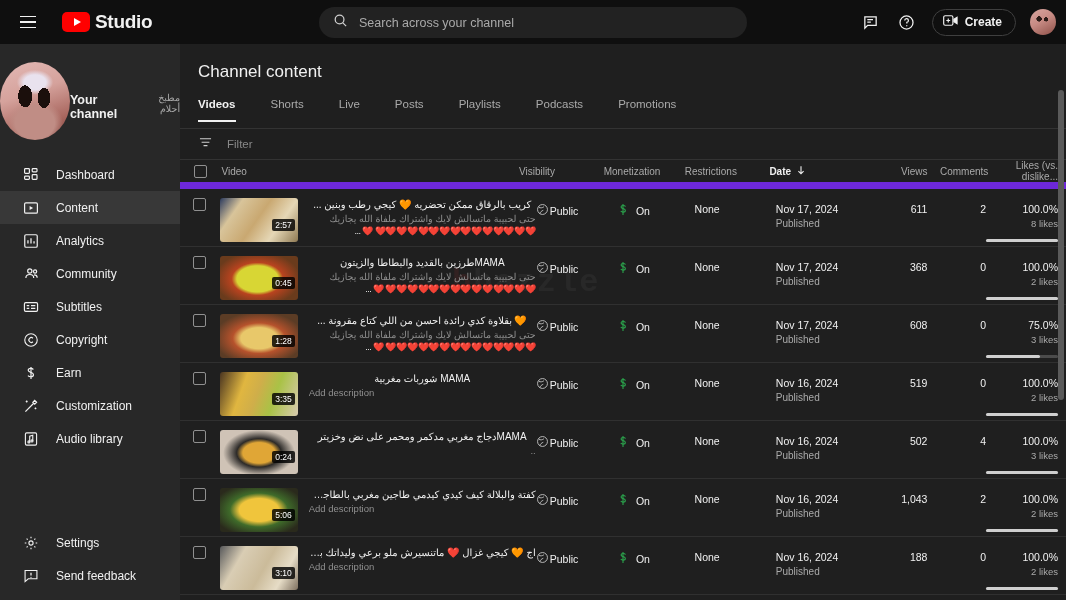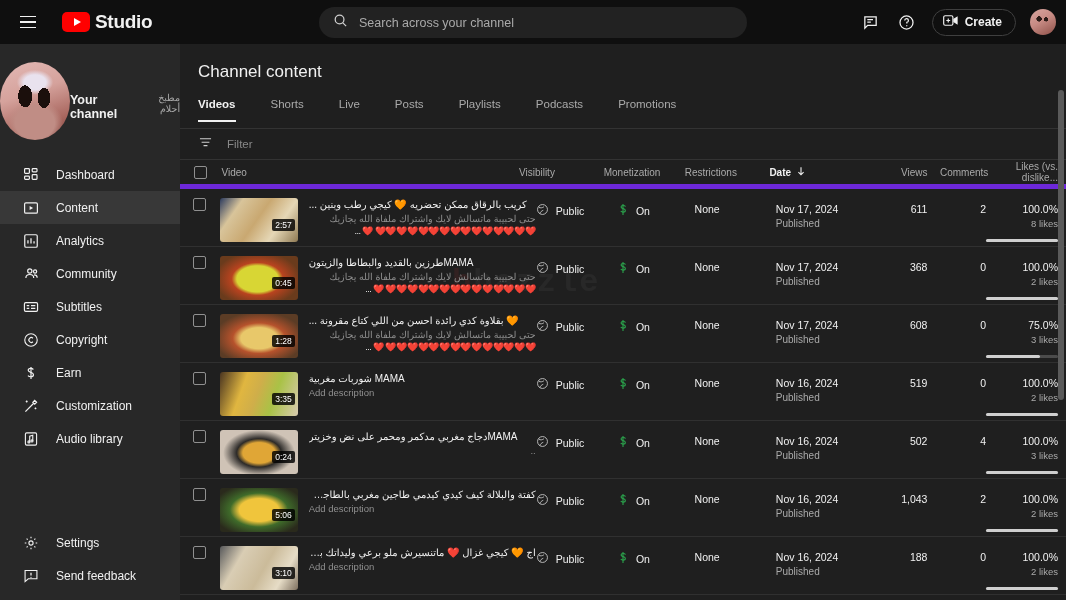--- a/index.html
+++ b/index.html
@@ -135,21 +135,21 @@
   }
   #filter-input {
     background: transparent; border: none; outline: none; color: #f1f1f1;
     font-size: 11.5px; font-family: "Liberation Sans", sans-serif; width: 300px;
   }
   #filter-input::placeholder { color: #888888; }
 
   
   #thead {
     height: 29px; display: flex; align-items: center;
-    font-size: 10px; color: #aaaaaa; border-bottom: 5px solid #6d28d9;
+    font-size: 10px; color: #aaaaaa; border-bottom: 7px solid #6d28d9;
   }
   .cb {
     width: 13px; height: 13px; border: 1.4px solid #909090; border-radius: 2px;
     flex: 0 0 13px; cursor: pointer;
   }
   .c-check { width: 44px; display: flex; justify-content: center; }
   .c-video { width: 316px; }
   .c-vis   { width: 90px; }
   .c-mon   { width: 86px; }
   .c-res   { width: 90px; }
@@ -171,35 +171,35 @@
     width: 78px; height: 44px; border-radius: 3px; position: relative;
     overflow: hidden; flex: 0 0 78px; cursor: pointer;
   }
   .dur {
     position: absolute; right: 3px; bottom: 11px;
     background: rgba(0,0,0,0.82); color: #fff; font-size: 8.5px;
     padding: 1px 3px; border-radius: 2px; font-weight: 400; text-align: center;
   }
   .vmeta { padding-left: 11px; width: 238px; overflow: hidden; }
   .vtitle {
-    font-size: 10px; color: #f1f1f1; direction: rtl; text-align: left;
+    font-size: 10px; color: #f1f1f1; direction: rtl; text-align: center;
     white-space: nowrap; overflow: hidden; text-overflow: ellipsis; line-height: 14px;
   }
   .vdesc {
     font-size: 9.5px; color: #909090; direction: rtl; text-align: right;
     line-height: 13px; white-space: nowrap; overflow: hidden; text-overflow: ellipsis;
   }
   .vdesc.ltr { direction: ltr; text-align: left; }
   .vdesc3 {
     font-size: 9px; color: #f1f1f1; direction: rtl; text-align: right;
     line-height: 12px; white-space: nowrap; overflow: hidden; letter-spacing: -0.5px;
   }
 
   .cellpad { padding-top: 5px; font-size: 10.5px; color: #f1f1f1; }
-  .vis-cell { display: flex; align-items: center; gap: 7px; }
+  .vis-cell { display: flex; align-items: center; gap: 1px; }
   .mon-cell { display: flex; align-items: center; gap: 7px; }
   .date-main { font-size: 10.5px; color: #f1f1f1; }
   .date-sub  { font-size: 10px; color: #aaaaaa; margin-top: 3px; }
 
   .likes-cell { padding-top: 5px; padding-right: 8px; text-align: right; }
   .lk-pct { font-size: 10.5px; color: #f1f1f1; }
   .lk-sub { font-size: 9.5px; color: #aaaaaa; margin-top: 3px; }
   .lk-bar { margin-top: 10px; height: 2.5px; background: #4b4b4b; border-radius: 2px; width: 72px; margin-left: auto; }
   .lk-fill { height: 100%; background: #cfcfcf; border-radius: 2px; }
 

